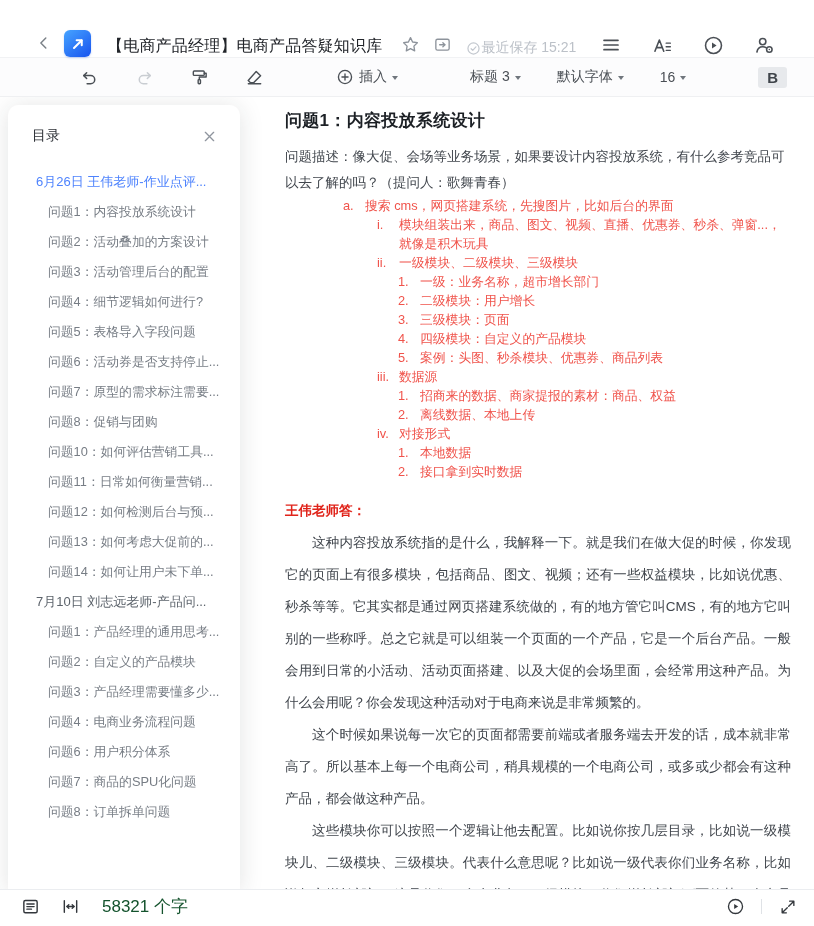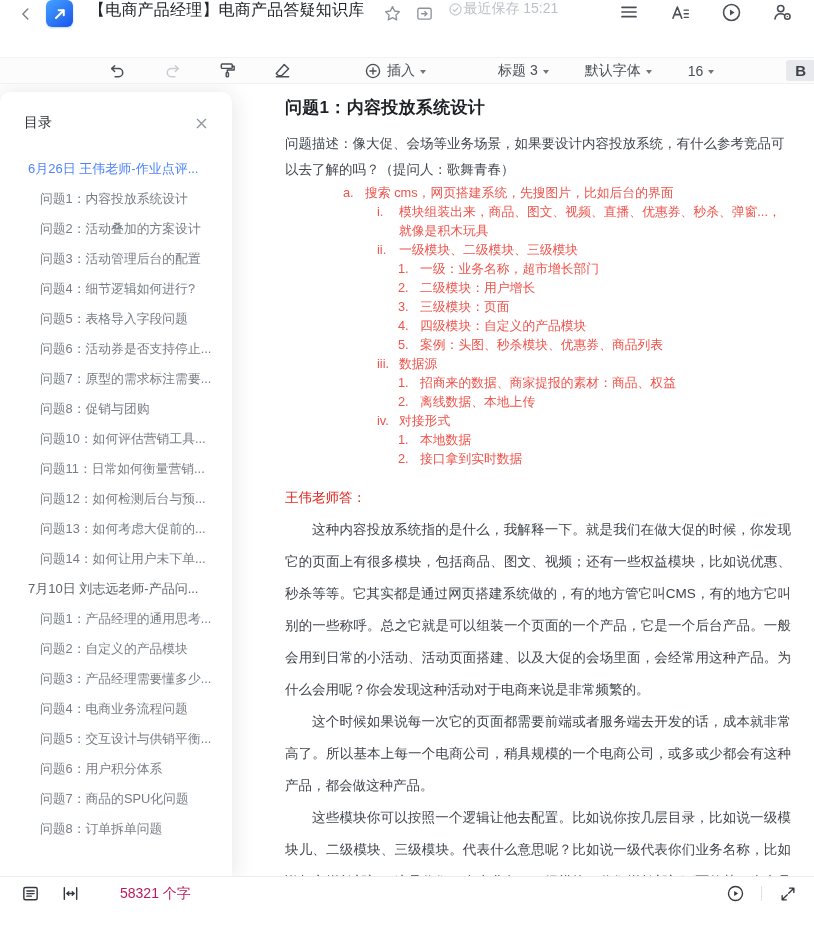--- a/index.html
+++ b/index.html
@@ -2,33 +2,33 @@
 <html><head>
 <meta charset="utf-8">
 <style>
   *{box-sizing:border-box;margin:0;padding:0}
   html,body{width:814px;height:926px;overflow:hidden}
   body{background:#fff;font-family:"Liberation Sans","DejaVu Sans",sans-serif;color:#41464d}
   svg{display:block}
   .icon{display:flex;align-items:center;justify-content:center;color:#4a4f55}
 
   
-  .topbar{height:57px;display:flex;align-items:flex-start;padding:0 14px;background:#fff}
+  .topbar{height:57px;display:flex;align-items:flex-end;padding:0 32px;background:#fff}
   .back-btn{width:24px;height:28px;color:#7a8087}
   .doc-logo{width:27px;height:27px;border-radius:6px;margin:0 16px 0 8px;
     background:linear-gradient(140deg,#44a0ff 5%,#1c5bf0 90%);
     display:flex;align-items:center;justify-content:center;box-shadow:0 1px 2px rgba(20,80,220,.25)}
   .doc-title{font-size:16px;color:#22252a;letter-spacing:.2px;white-space:nowrap;margin-right:12px}
   .tb-ic{width:26px;height:26px;color:#8d939b;margin:0 3px}
   .save-status{display:flex;align-items:center;color:#bcc1c8;font-size:14px;margin-left:8px;white-space:nowrap}
   .topbar-right{margin-left:auto;display:flex;align-items:center;gap:27px;color:#3f444a;padding-right:6px}
   .topbar-right .icon{width:24px;height:24px}
 
   
-  .toolbar{height:27px;display:flex;align-items:center;gap:36px;padding-left:108px;
+  .toolbar{height:40px;display:flex;align-items:center;gap:36px;padding-left:80px;
     background:#fcfcfd;border-top:1px solid #f1f2f4;border-bottom:1px solid #efef f1;
     border-bottom:1px solid #eff0f2;color:#4a4f55;font-size:14px;white-space:nowrap;overflow:hidden}
   .tbtn{display:flex;align-items:center;gap:5px;color:#4a4f55;cursor:default}
   .tbtn.disabled{color:#c9cdd2}
   .caret{width:0;height:0;border-left:3.5px solid transparent;border-right:3.5px solid transparent;border-top:4.5px solid #70767d;margin-top:2px}
   .tb-divider{width:1px;height:17px;background:#e4e6e9}
   .fmt{font-size:15px;color:#3f444a}
   .fmt-b{font-weight:700;background:#e7e9ec;border-radius:3px;padding:2px 9px}
   .fmt-i{font-family:"Liberation Serif","DejaVu Serif",serif;font-style:italic;font-size:16px;padding:0 3px}
   .fmt-u{text-decoration:underline;padding:0 2px}
@@ -39,39 +39,39 @@
   .main{position:relative;height:792px;background:#fff;overflow:hidden}
   .page{margin-left:285px;width:506px;padding-top:10px}
   .doc-heading{font-size:17px;font-weight:700;color:#1c2025;margin:2px 0 12px;letter-spacing:.3px}
   .desc{font-size:13.5px;line-height:26px;color:#41464d;}
   .outline{font-size:12.8px;line-height:19px;color:#f0534b;margin-bottom:4px}
   .o-row{display:flex}
   .o-marker{flex:0 0 22px}
   .o-row.lv0{padding-left:58px}
   .o-row.lv1{padding-left:92px}
   .o-row.lv2{padding-left:113px}
-  .answer-label{margin:21px 0 7px;font-weight:400;color:#e0241b;font-size:13.5px}
+  .answer-label{margin:21px 0 7px;font-weight:700;color:#e0241b;font-size:13.5px}
   .para{font-size:13.5px;line-height:32px;color:#3f444b;text-indent:2em;text-align:justify}
 
   
-  .toc-panel{position:absolute;left:0;top:8px;bottom:-2px;width:232px;background:#fff;
+  .toc-panel{position:absolute;left:8px;top:8px;bottom:-2px;width:232px;background:#fff;
     border-radius:10px 10px 0 0;box-shadow:0 2px 24px rgba(31,35,41,.13);padding-top:16px;z-index:5}
   .toc-header{display:flex;align-items:center;padding:6px 22px 16px 24px;color:#2c3036;font-size:14px}
   .toc-close{margin-left:auto;color:#8f959e;width:18px;height:18px}
   .toc-list{padding-top:6px}
   .toc-item{height:30px;line-height:30px;padding-left:40px;padding-right:10px;font-size:12.8px;
     color:#777d85;white-space:nowrap;overflow:hidden;cursor:default}
   .toc-item.date{padding-left:28px;color:#5c636b;font-size:13px}
   .toc-item.active{color:#4e83fd}
 
   
   .statusbar{height:34px;border-top:1px solid #ebedf0;background:#fff;display:flex;align-items:center;
     padding:0 16px 0 20px;gap:20px;color:#3c4147}
   .sb-ic{width:20px;height:20px;color:#33373c}
-  .wordcount{font-size:14px;color:#be185d;margin-left:20px}
+  .wordcount{font-size:17px;color:#14532d;margin-left:2px}
   .statusbar-right{margin-left:auto;display:flex;align-items:center;gap:16px}
   .sb-divider{width:1px;height:15px;background:#dfe2e6}
 </style>
 </head>
 <body>
 
 <header class="topbar">
   <span class="icon back-btn">
     <svg width="18" height="18" viewBox="0 0 20 20" fill="none" stroke="currentColor" stroke-width="1.6" stroke-linecap="round" stroke-linejoin="round">
         <path d="M12 4.5 6.5 10l5.5 5.5"></path>
@@ -365,23 +365,20 @@
         </div>
 
         <div class="toc-item q">
           <span>问题3：产品经理需要懂多少...</span>
         </div>
 
         <div class="toc-item q">
           <span>问题4：电商业务流程问题</span>
         </div>
 
-        <div class="toc-item q">
-          <span>问题5：交互设计与供销平衡...</span>
-        </div>
 
         <div class="toc-item q">
           <span>问题6：用户积分体系</span>
         </div>
 
         <div class="toc-item q">
           <span>问题7：商品的SPU化问题</span>
         </div>
 
         <div class="toc-item q">

